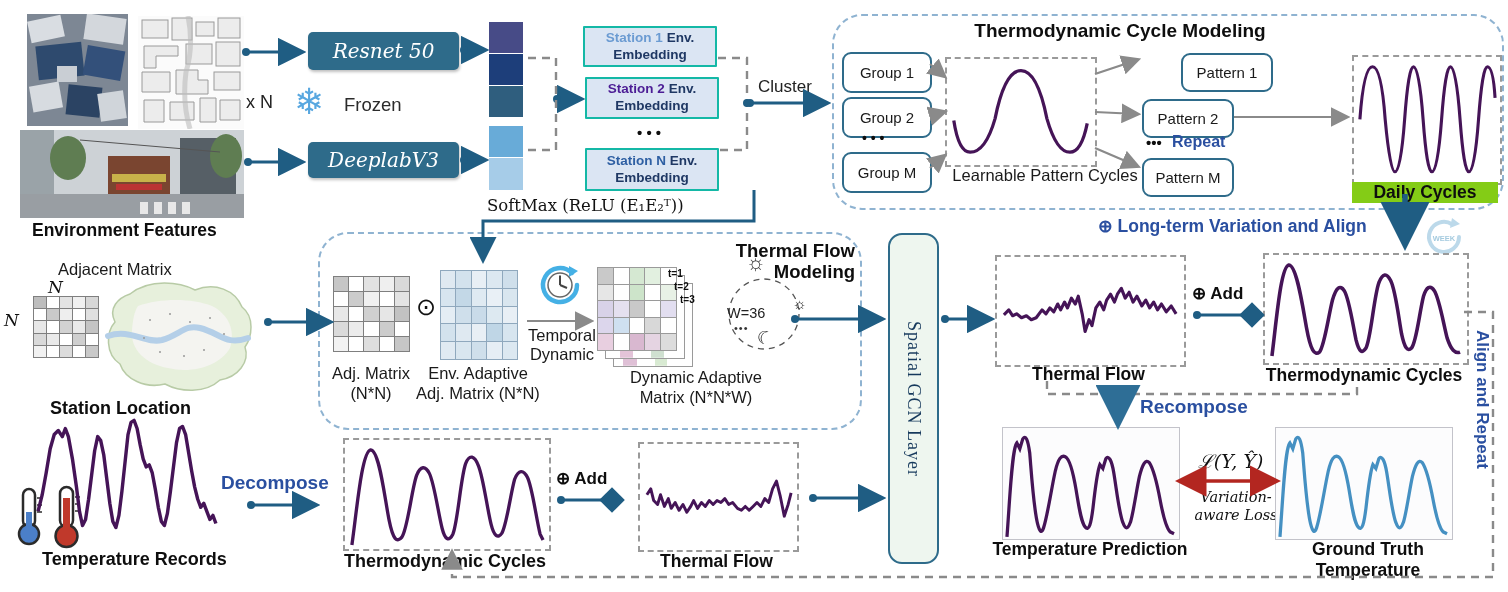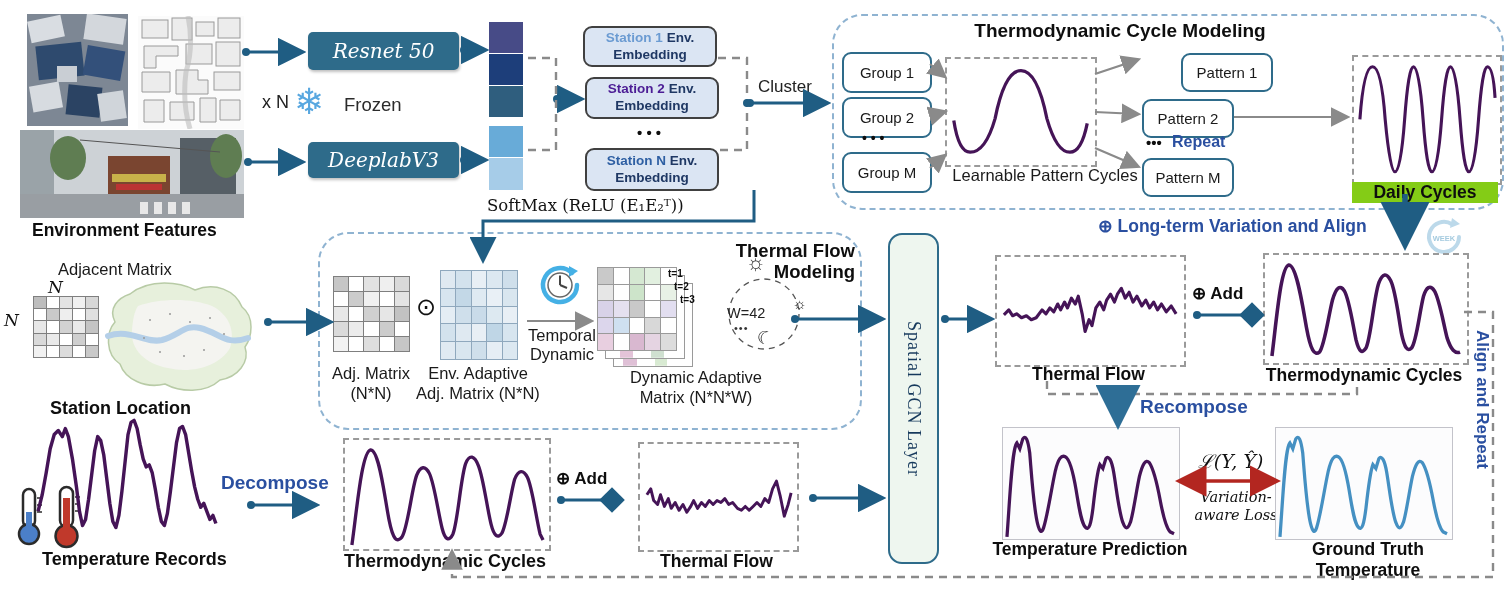--- a/index.html
+++ b/index.html
@@ -4,21 +4,21 @@
 <style>
   html,body{margin:0;padding:0;background:#fff;}
   #canvas{position:relative;width:1508px;height:592px;background:#fff;overflow:hidden;
           font-family:"Liberation Sans",sans-serif;color:#111;}
   .abs{position:absolute;}
   .lbl{font-weight:bold;color:#0e0e0e;}
   .blue{color:#2a4fa0;}
   .ctr{text-align:center;}
   .tealbox{background:#2e6b8a;border-radius:5px;color:#fff;display:flex;align-items:center;justify-content:center;
            font-family:"DejaVu Serif",serif;font-style:italic;font-size:20px;box-shadow:1px 2px 3px rgba(0,0,0,.25);}
-  .stbox{background:#dbe5f3;border:2px solid #404040;border-radius:9px;display:flex;flex-direction:column;
+  .stbox{background:#dbe5f3;border:2px solid #14b8a6;border-radius:1px;display:flex;flex-direction:column;
          align-items:center;justify-content:center;font-size:13.5px;line-height:1.25;font-weight:bold;}
   .wbox{background:#fff;border:2px solid #2e6b8a;border-radius:9px;display:flex;align-items:center;justify-content:center;
         font-size:15px;color:#1a1a1a;}
   .dashblue{border:2.5px dashed #8fb3d1;border-radius:30px;}
   .dashgray{border:2px dashed #9a9a9a;}
   .plotbox{background:#fcfcfd;border:1px solid #c3c3ca;}
   .grid5{display:grid;grid-template-columns:repeat(5,1fr);grid-template-rows:repeat(5,1fr);gap:1px;padding:1px;}
   .g-gray{background:#7f7f7f;}
   .g-blue{background:#8fa8bd;}
   .g-dyn{background:#9a9a9a;}
@@ -123,21 +123,21 @@
         <circle cx="124" cy="62" r="1"></circle>
       </g>
   </svg>
 
   <div class="abs tealbox" style="left:308px;top:32px;width:151px;height:38px;">
       <span>Resnet 50</span>
     </div>
   <div class="abs tealbox" style="left:308px;top:142px;width:151px;height:36px;">
       <span>DeeplabV3</span>
     </div>
-  <div class="abs" style="left:246px;top:92px;font-size:18px;color:#222;margin-left:16px;">x N</div>
+  <div class="abs" style="left:246px;top:92px;font-size:18px;color:#222;">x N</div>
   <div class="abs" style="left:294px;top:84px;font-size:36px;color:#58a7e0;line-height:1;">❄</div>
   <div class="abs" style="left:344px;top:94px;font-size:18.5px;color:#2b2b2b;">Frozen</div>
   <div class="abs lbl" style="left:32px;top:220px;font-size:17.5px;">Environment Features</div>
 
   <div class="abs" style="left:489px;top:22px;width:34px;height:31px;background:#474b87;"></div>
   <div class="abs" style="left:489px;top:54px;width:34px;height:31px;background:#1d3e7a;"></div>
   <div class="abs" style="left:489px;top:86px;width:34px;height:31px;background:#2f5e7e;"></div>
   <div class="abs" style="left:489px;top:126px;width:34px;height:31px;background:#68abd8;"></div>
   <div class="abs" style="left:489px;top:158px;width:34px;height:32px;background:#a6cce8;"></div>
 
@@ -355,21 +355,21 @@
     <div>Matrix (N*N*W)</div>
   </div>
 
   <svg class="abs" style="left:722px;top:273px;" width="84" height="84">
     <circle cx="42" cy="41" r="35" fill="none" stroke="#555" stroke-width="1.3" stroke-dasharray="6 5"></circle>
   </svg>
   <div class="abs" style="left:746px;top:252px;font-size:22px;color:#333;line-height:1;">☼</div>
   <div class="abs" style="left:792px;top:296px;font-size:16px;color:#333;line-height:1;">☼</div>
   <div class="abs" style="left:757px;top:328px;font-size:18px;color:#333;line-height:1;transform:rotate(200deg);">☽</div>
   <div class="abs" style="left:734px;top:322px;font-size:11px;color:#333;letter-spacing:1px;">•••</div>
-  <div class="abs" style="left:727px;top:305px;font-size:14.5px;color:#222;">W=42</div>
+  <div class="abs" style="left:727px;top:305px;font-size:14.5px;color:#222;">W=36</div>
 
   <div class="abs" style="left:888px;top:233px;width:47px;height:327px;background:#eef6ef;border:2px solid #2e6b8a;border-radius:14px;display:flex;align-items:center;justify-content:center;">
     <span class="vert" style="font-family:'Liberation Serif',serif;font-size:18px;color:#16395c;letter-spacing:1px;">Spatial GCN Layer</span>
   </div>
 
   <svg class="abs" style="left:32px;top:412px;" width="192" height="128" viewBox="0 0 190 122">
     <path d="M6,96 L10,80 L14,58 L18,34 L22,20 L26,16 L30,22 L33,14 L36,22 L40,44 L44,72 L47,96 L50,110 L53,104 L56,84 L59,60 L62,36 L65,22 L68,26 L71,40 L74,64 L77,88 L80,106 L83,112 L86,100 L89,76 L92,48 L95,20 L98,8 L101,6 L104,14 L107,30 L110,44 L113,52 L116,50 L119,58 L122,74 L125,92 L128,106 L131,110 L134,98 L137,76 L140,52 L143,28 L146,14 L149,12 L152,20 L155,38 L158,56 L161,72 L164,84 L167,92 L170,88 L173,96 L176,104 L179,100 L182,108" fill="none" stroke="#451457" stroke-width="3.4" stroke-linejoin="round"></path>
   </svg>
   <div class="abs lbl" style="left:42px;top:549px;font-size:18px;">Temperature Records</div>
   <div class="abs lbl blue" style="left:221px;top:472px;font-size:19px;">Decompose</div>

